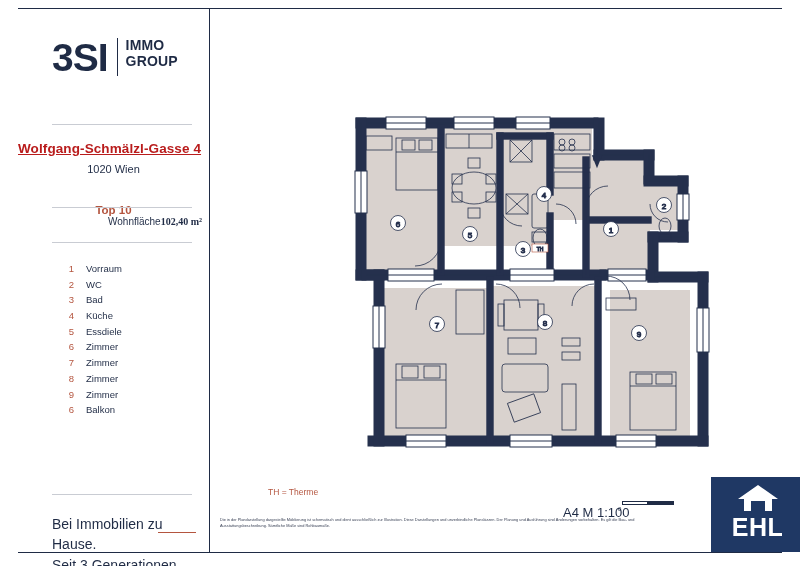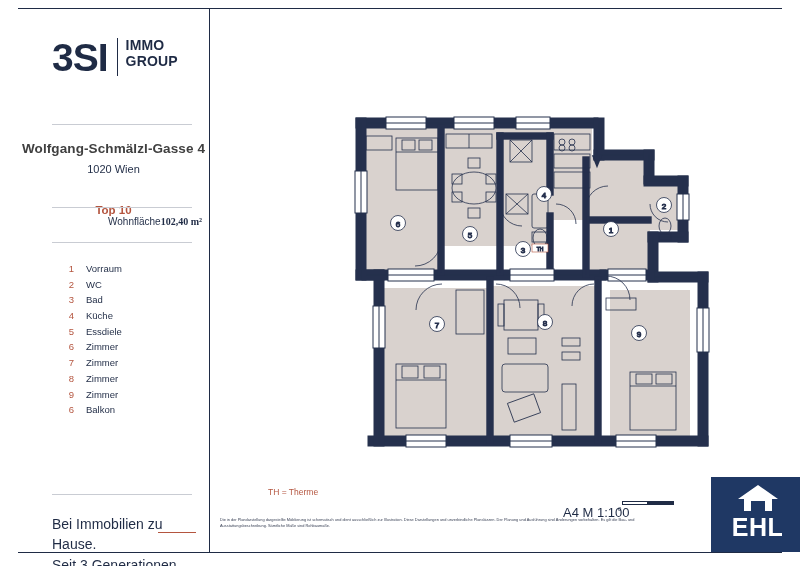--- a/index.html
+++ b/index.html
@@ -49,23 +49,24 @@
   .logo-immo {
     font-size: 14px; font-weight: bold; color: #1f2b45;
     line-height: 1.12; letter-spacing: 0.2px;
   }
   .hr-1 {
     position: absolute; left: 34px; top: 116px; width: 140px; height: 1px;
     background: #c9ccd3;
   }
   .addr {
     position: absolute; left: 0; top: 133px; width: 191px;
-    text-align: center;
-    font-size: 13.5px; font-weight: bold; color: #404040;
+    text-align: left;
+    font-size: 13.5px; font-weight: bold; color: #b91c1c;
     letter-spacing: 0.1px;
+    text-decoration: underline;
   }
   .city {
     position: absolute; left: 0; top: 155px; width: 191px;
     text-align: center;
     font-size: 11px; color: #1f2b45;
   }
   .top-label {
     position: absolute; left: 0; top: 180px; width: 191px;
     text-align: center;
     font-size: 11.5px; font-weight: bold; color: #b4553f; margin-top: 16px;

